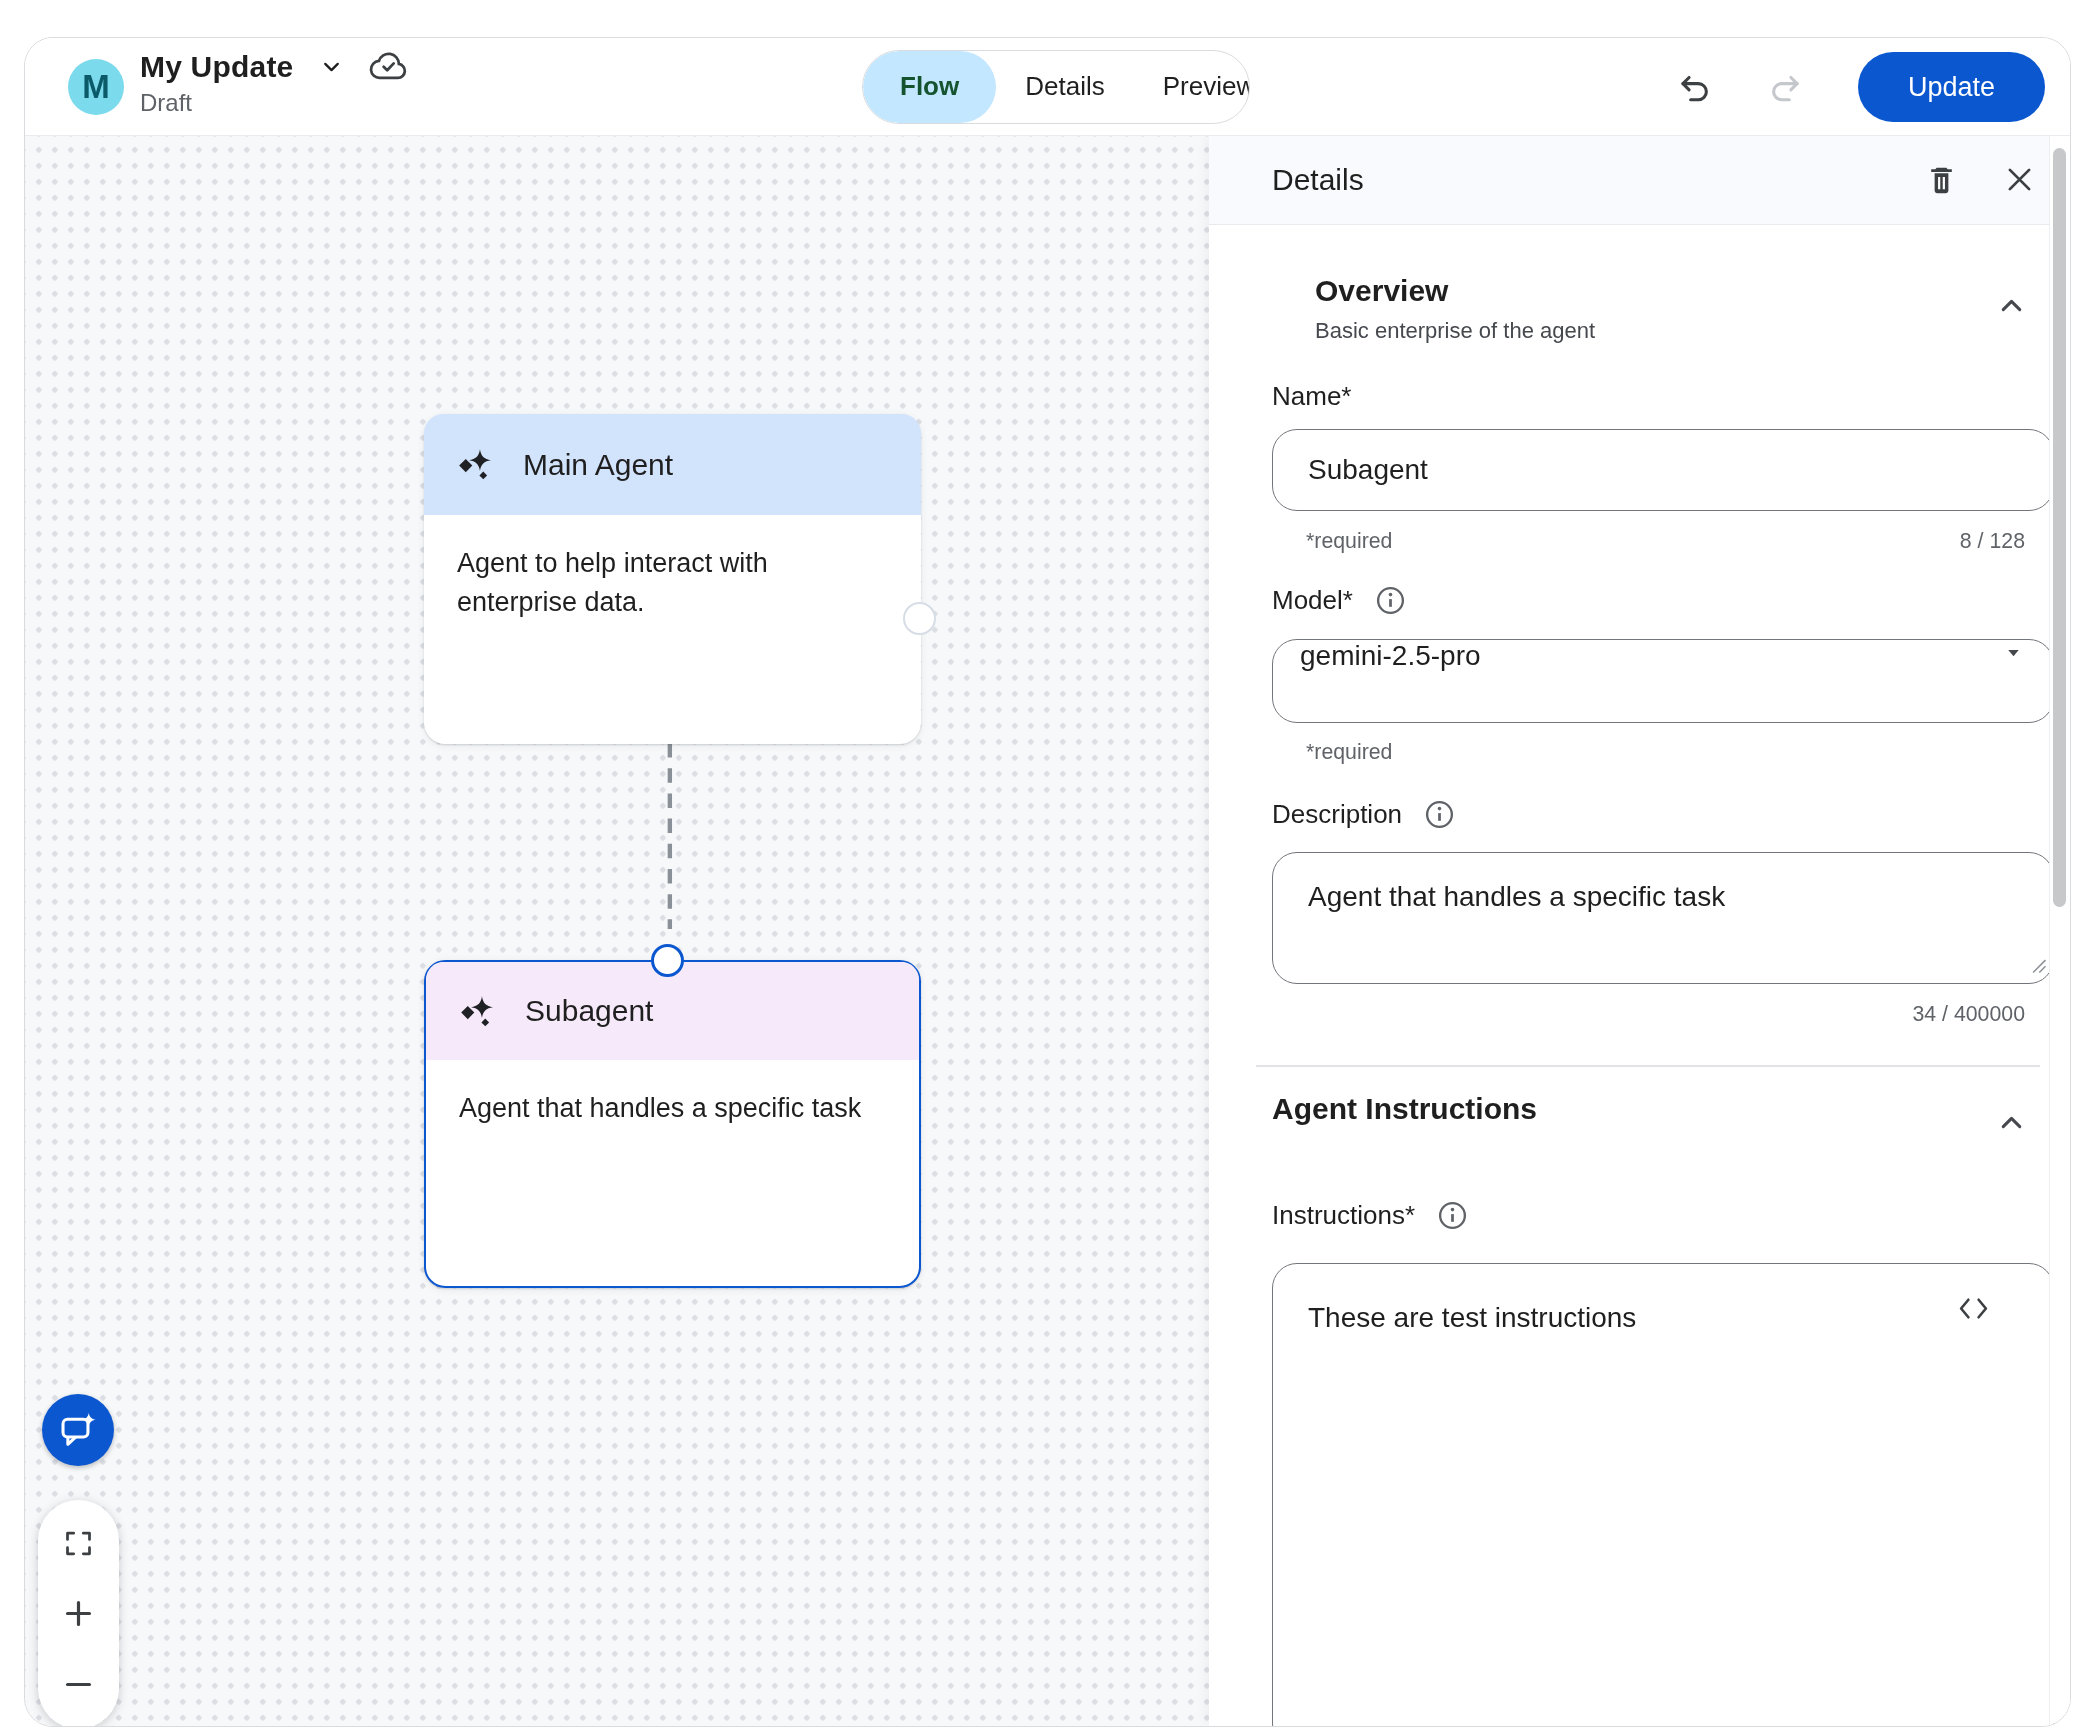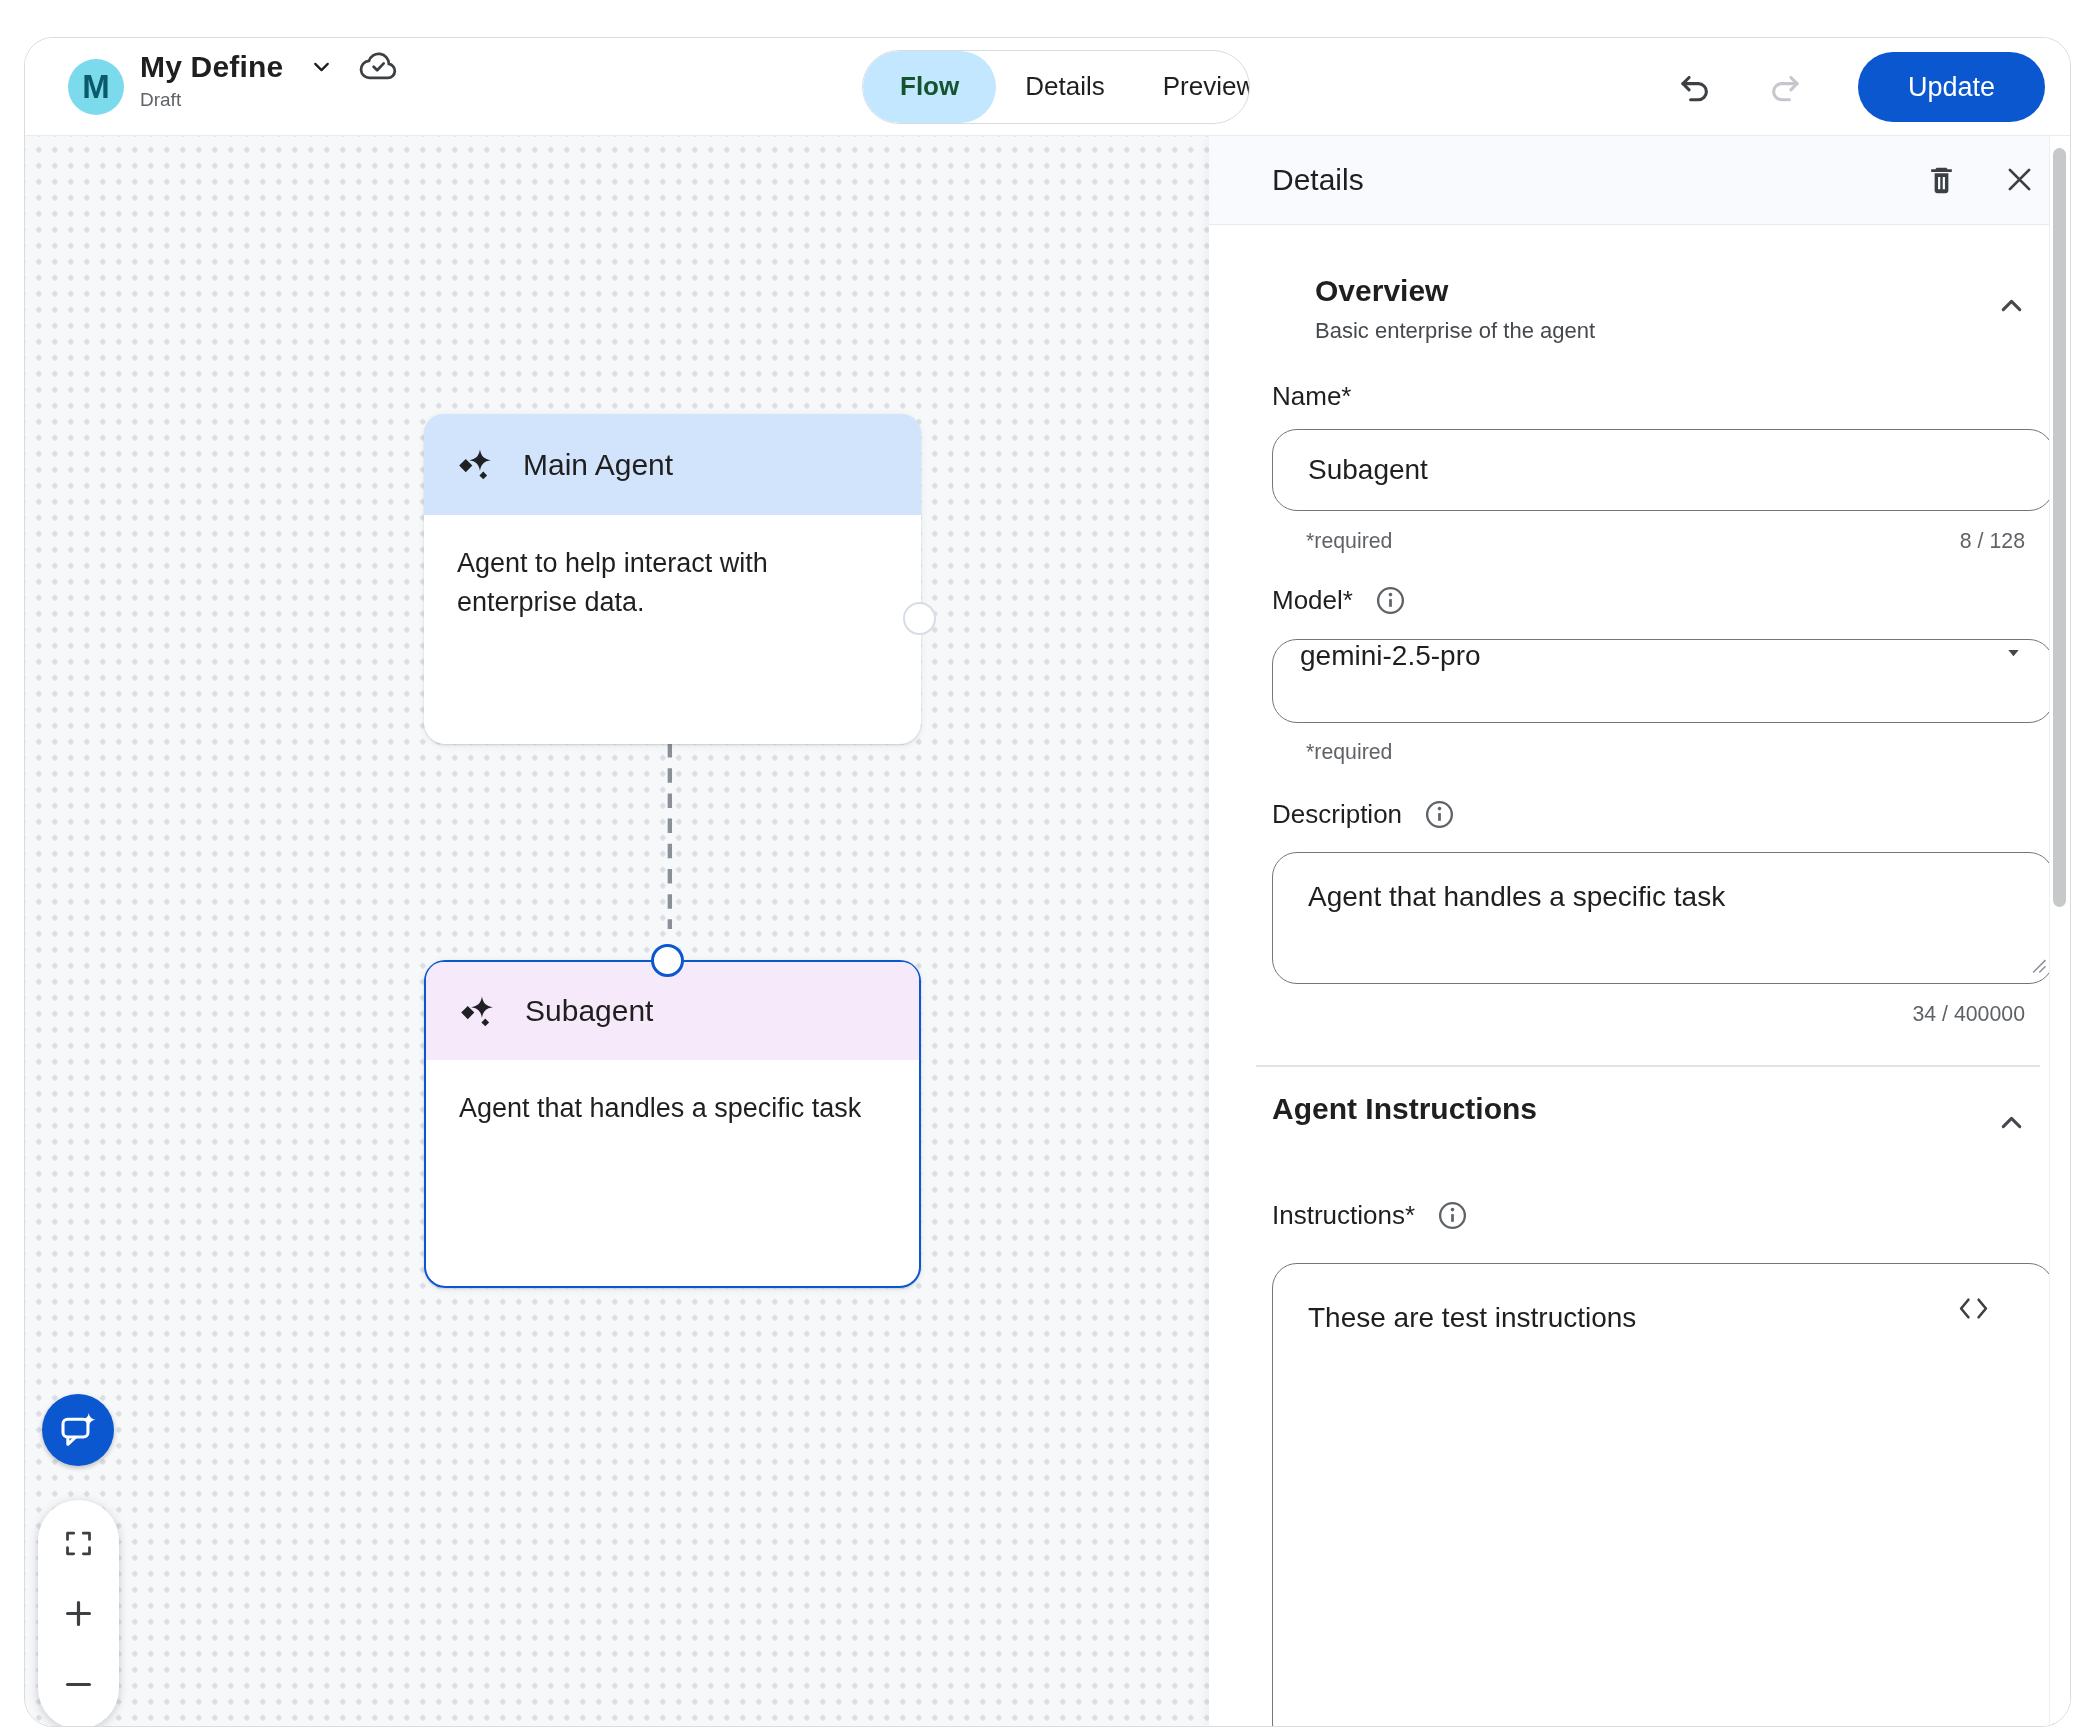--- a/index.html
+++ b/index.html
@@ -10,21 +10,21 @@
     border:1.9px solid #D9DBDE; border-radius:29px; background:#fff; overflow:hidden; }
 
   
   .app-header { position:absolute; left:0; top:0; right:0; height:98px; background:#fff;
     border-bottom:1.9px solid #E9EBEE; z-index:5; }
   .avatar { position:absolute; left:43px; top:21.3px; width:56px; height:56px; border-radius:50%;
     background:#7CDAED; display:flex; align-items:center; justify-content:center;
     font-size:33px; font-weight:bold; color:#0A5A6A; }
   .title-block { position:absolute; left:115px; top:11.6px; }
   .agent-title { font-size:30px; font-weight:700; letter-spacing:0.2px; }
-  .agent-status { font-size:19px; color:#5F6368; margin-top:5.8px; }
+  .agent-status { font-size:24px; color:#5F6368; margin-top:5.8px; }
   .title-row { display:flex; align-items:center; gap:25px; }
   .icon-btn { display:inline-flex; align-items:center; justify-content:center; cursor:pointer; }
 
   .tabs-pill { position:absolute; left:837px; top:11.6px; height:74px; width:388px;
     border:1.9px solid #D9DBDE; border-radius:37px; background:#fff;
     display:flex; align-items:stretch; overflow:hidden; }
   .tab { display:flex; align-items:center; justify-content:center; font-size:26px;
     color:#1F1F1F; cursor:pointer; padding:0 29px; }
   .tab.active { background:#C2E7FF; color:#14532d; font-weight:700; border-radius:37px;
     padding:0 37px; }
@@ -108,21 +108,21 @@
 </head>
 <body>
 
 <div class="app">
 
   <div class="app-header">
     <div class="avatar">M</div>
 
     <div class="title-block">
       <div class="title-row">
-        <span class="agent-title">My Define</span>
+        <span class="agent-title">My Update</span>
         <span class="icon-btn">
           <svg width="25" height="25" viewBox="0 0 24 24" fill="none" stroke="#1F1F1F" stroke-width="2.2" stroke-linecap="round" stroke-linejoin="round">
             <path d="M6 9.5 l6 6 6-6"></path>
             </svg>
         </span>
         <span class="icon-btn">
           <svg width="39" height="31" viewBox="0 0 24 19" fill="none" stroke="#3C4043" stroke-width="1.7">
             <path d="M6.8 16.5 h11 a4.3 4.3 0 0 0 .6-8.55 A6.3 6.3 0 0 0 6.1 6.1 A4.6 4.6 0 0 0 6.8 16.5 z"></path>
             <polyline points="9,9.6 11.2,11.8 15.2,7.6" stroke-linecap="round" stroke-linejoin="round"></polyline>
           </svg>

